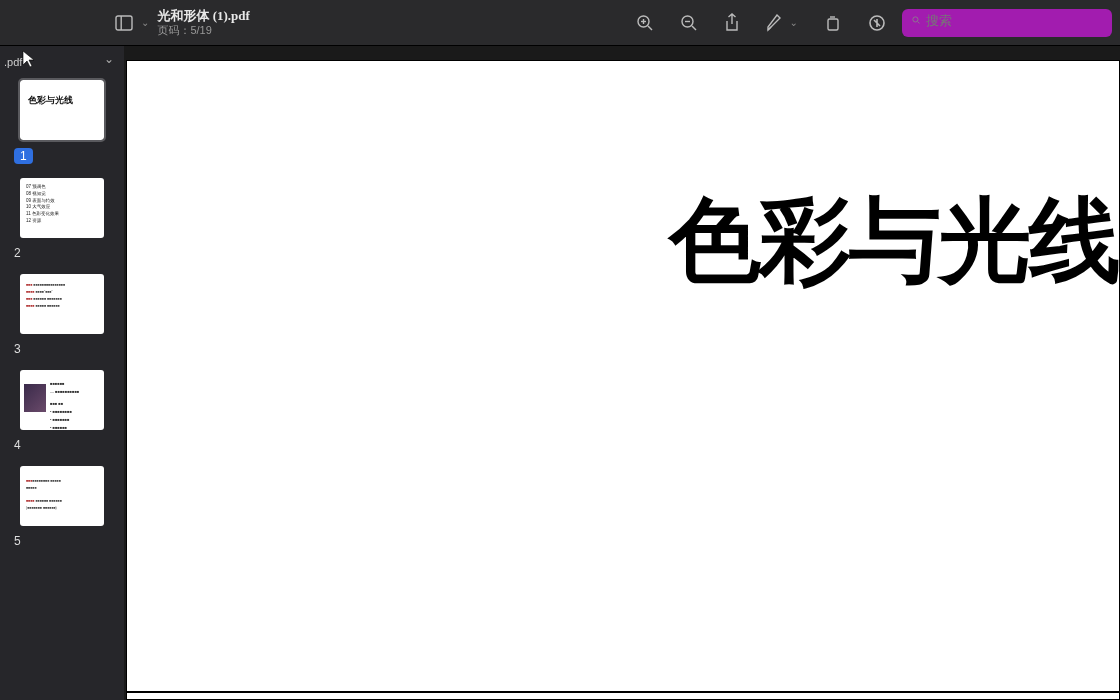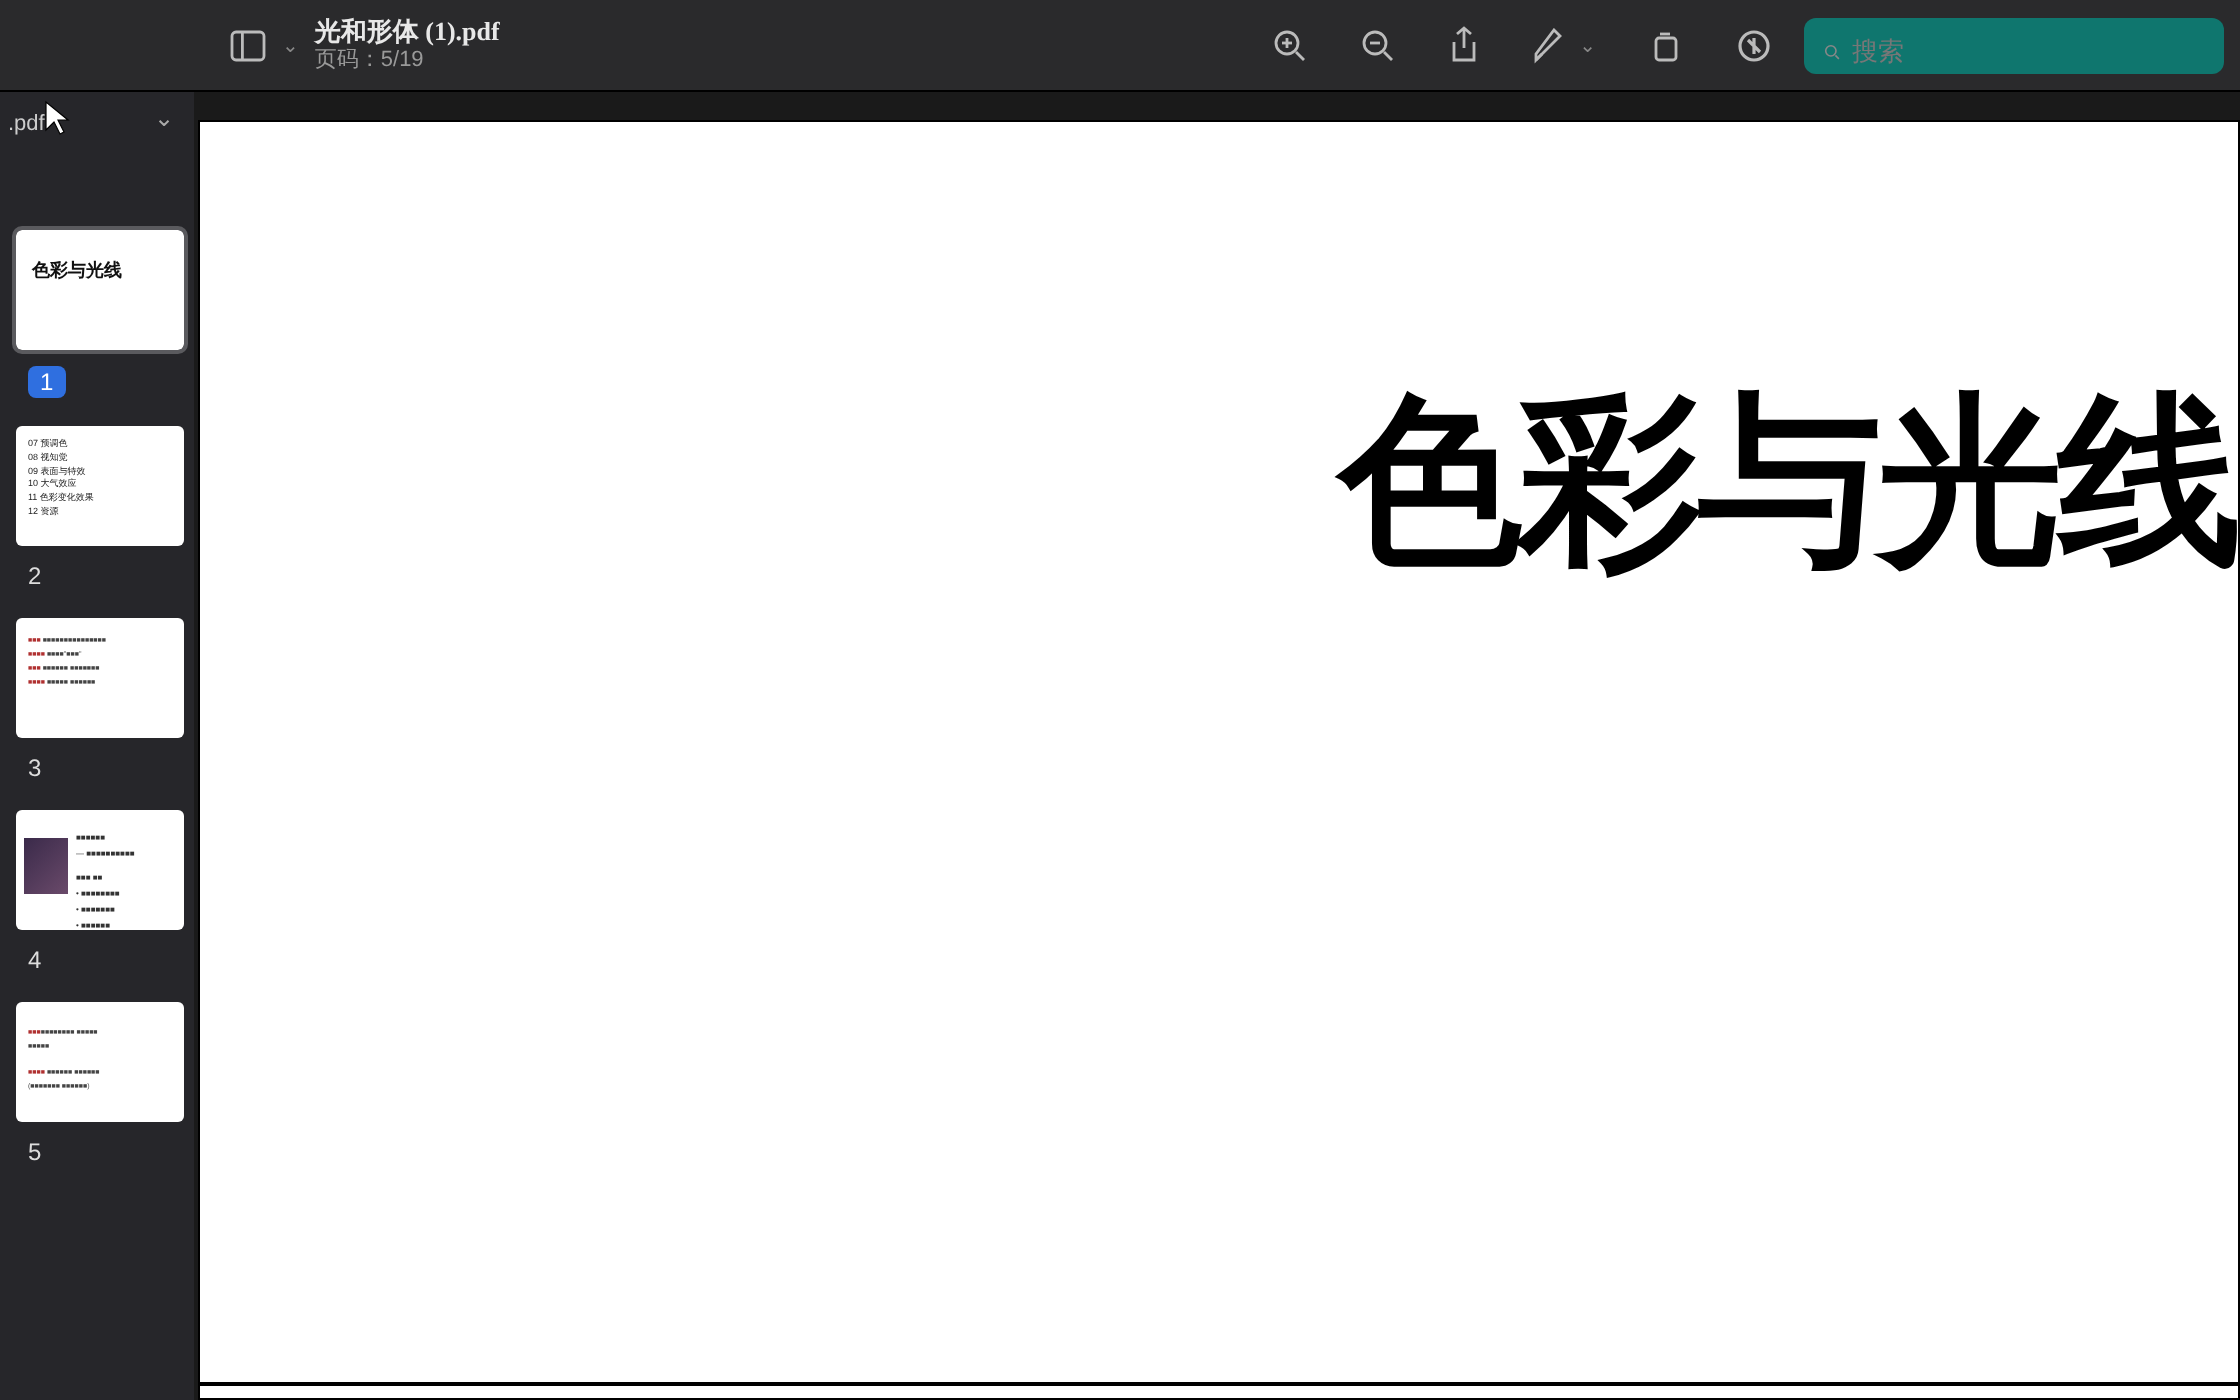--- a/index.html
+++ b/index.html
@@ -62,22 +62,22 @@
       display: flex;
       align-items: center;
     }
     .chevron-small {
       font-size: 10px;
       color: #888;
       margin-left: 4px;
     }
     .search-box {
       display: flex;
-      align-items: flex-end;
-      background: #0f766e;
+      align-items: flex-start;
+      background: #a21caf;
       border-radius: 6px;
       padding: 4px 10px;
       width: 210px;
       height: 28px;
     }
     .search-box input {
       background: transparent;
       border: none;
       outline: none;
       color: #ccc;
@@ -87,27 +87,26 @@
     }
     .search-box input::placeholder { color: #777; }
 
     .main-area {
       flex: 1;
       display: flex;
       overflow: hidden;
     }
 
     .sidebar {
-      width: 97px;
+      width: 124px;
       background: #26262a;
       flex-shrink: 0;
       display: flex;
       flex-direction: column;
       overflow-y: auto;
-      gap: 35px;
     }
     .sidebar-header {
       height: 20px;
       display: flex;
       align-items: center;
       justify-content: flex-end;
       padding: 6px 10px 0 10px;
       color: #aaa;
       font-size: 11px;
       position: relative;

